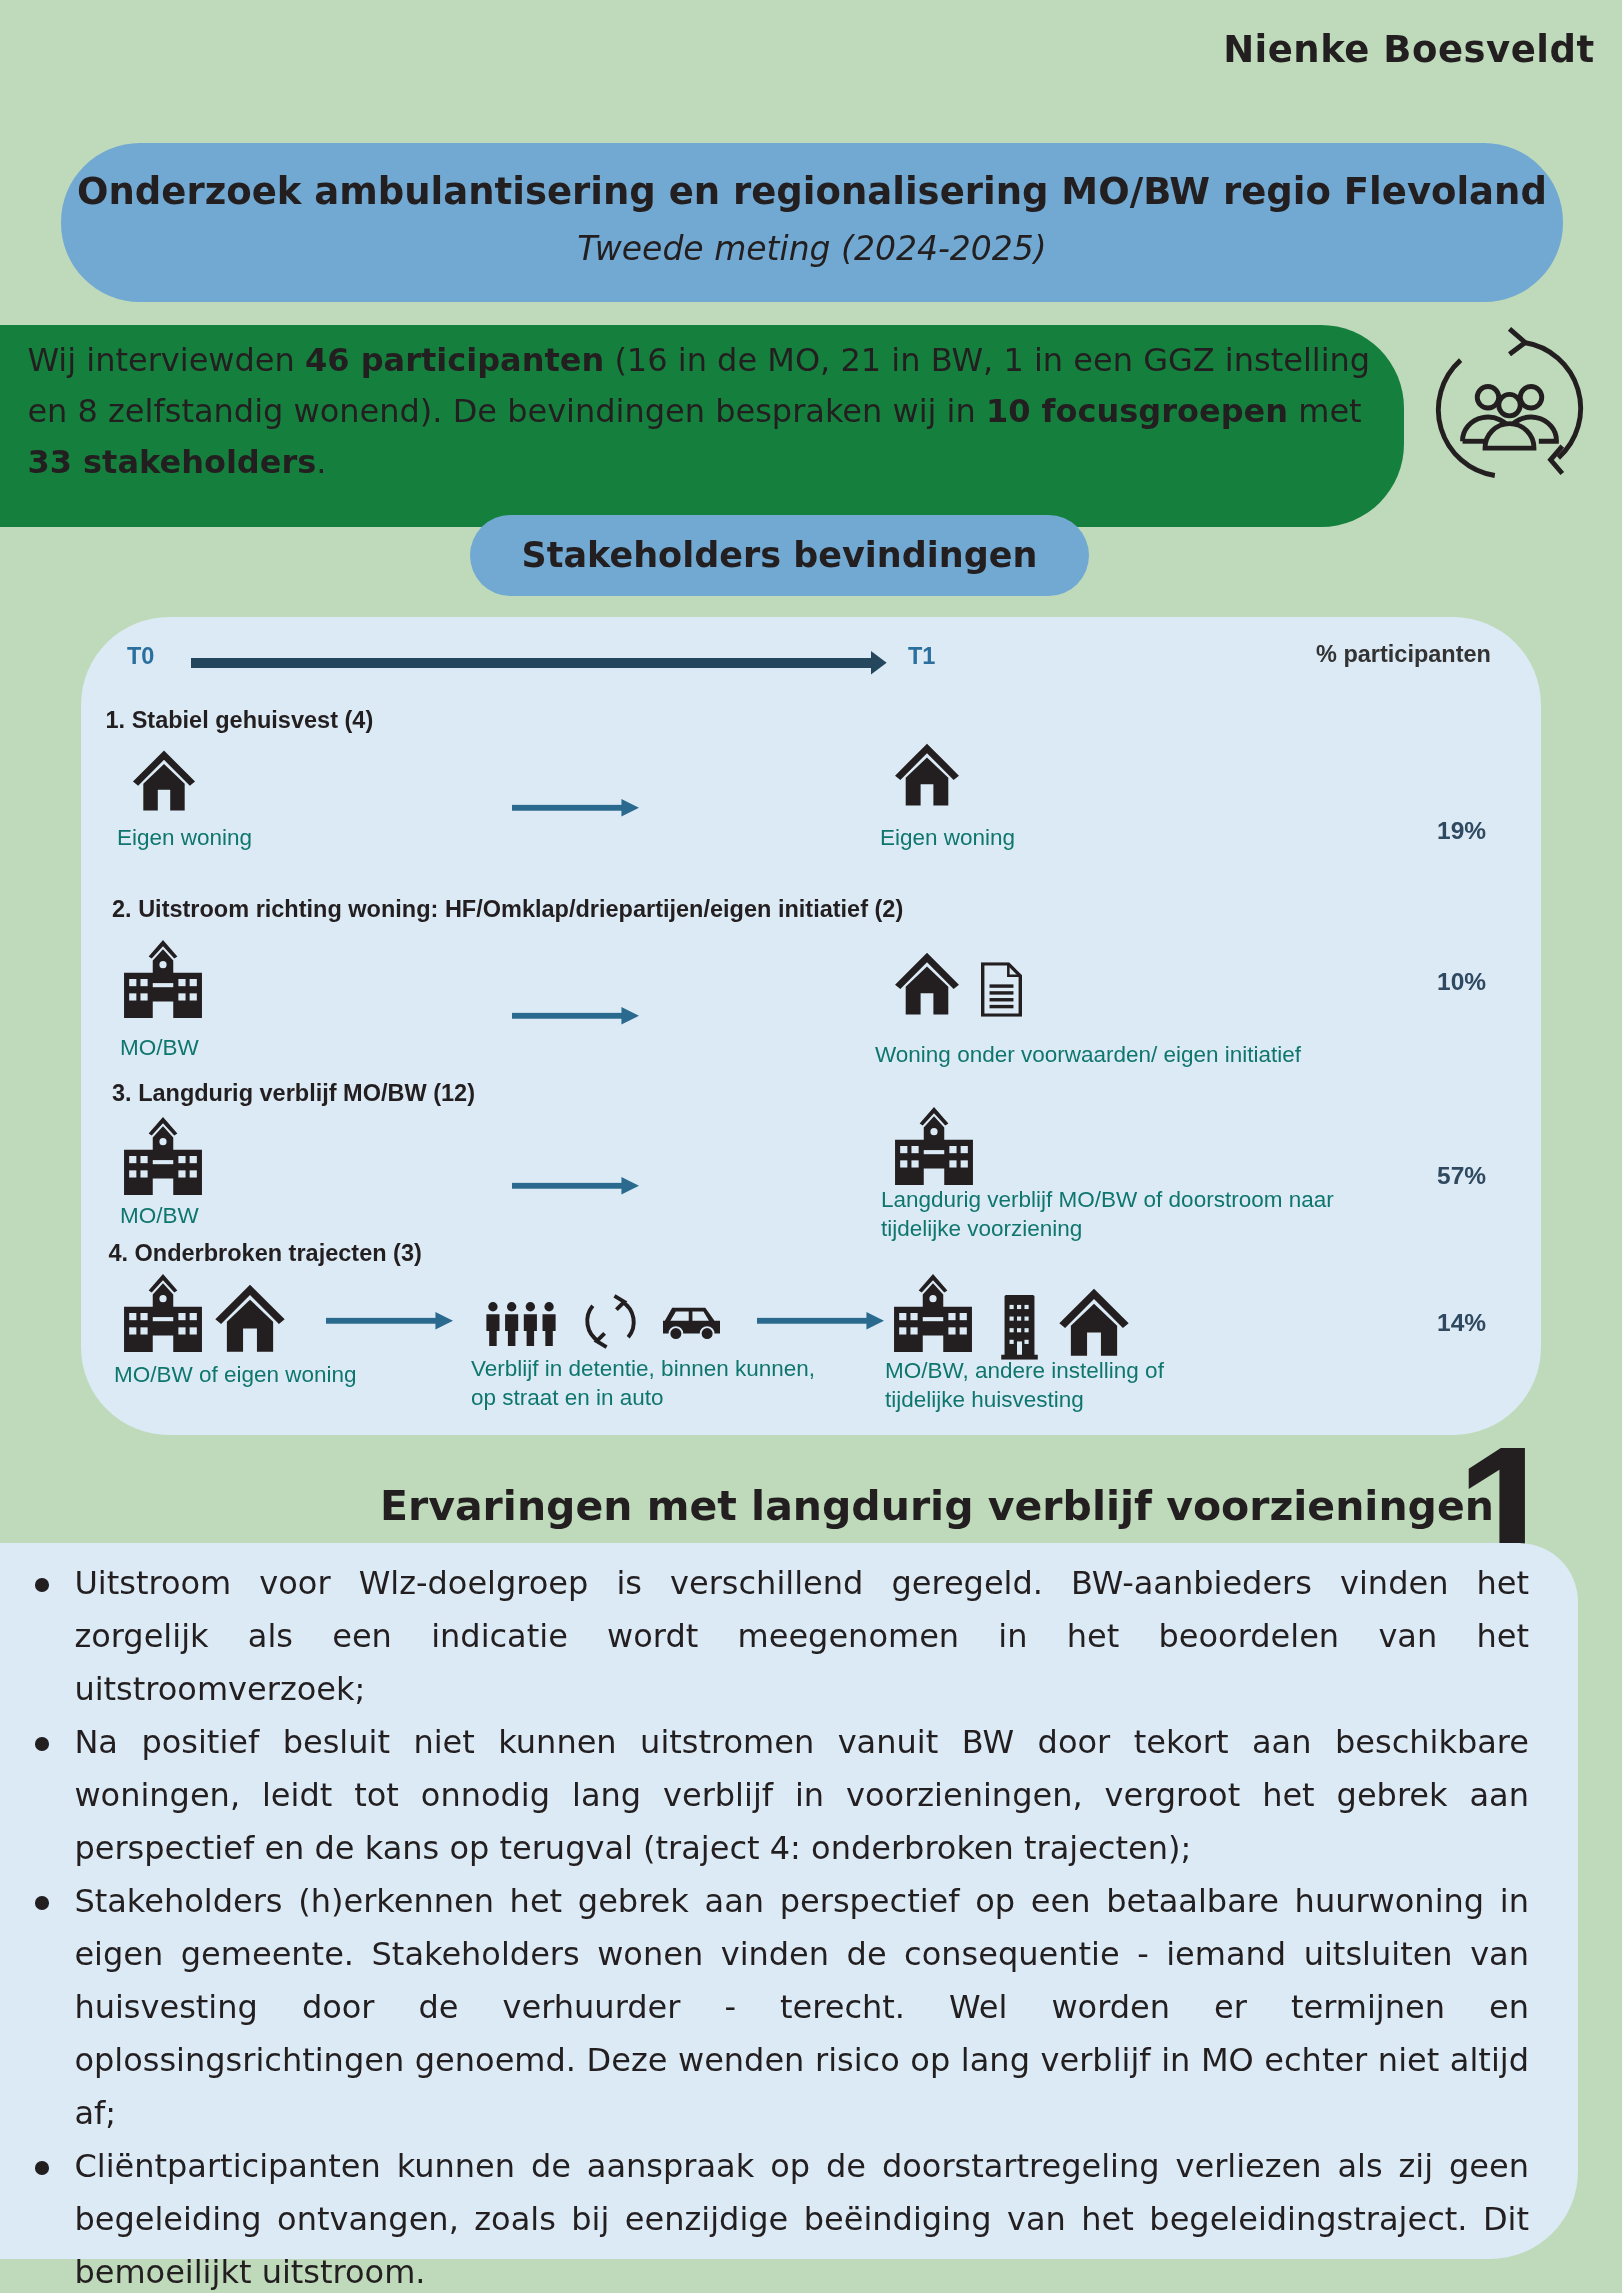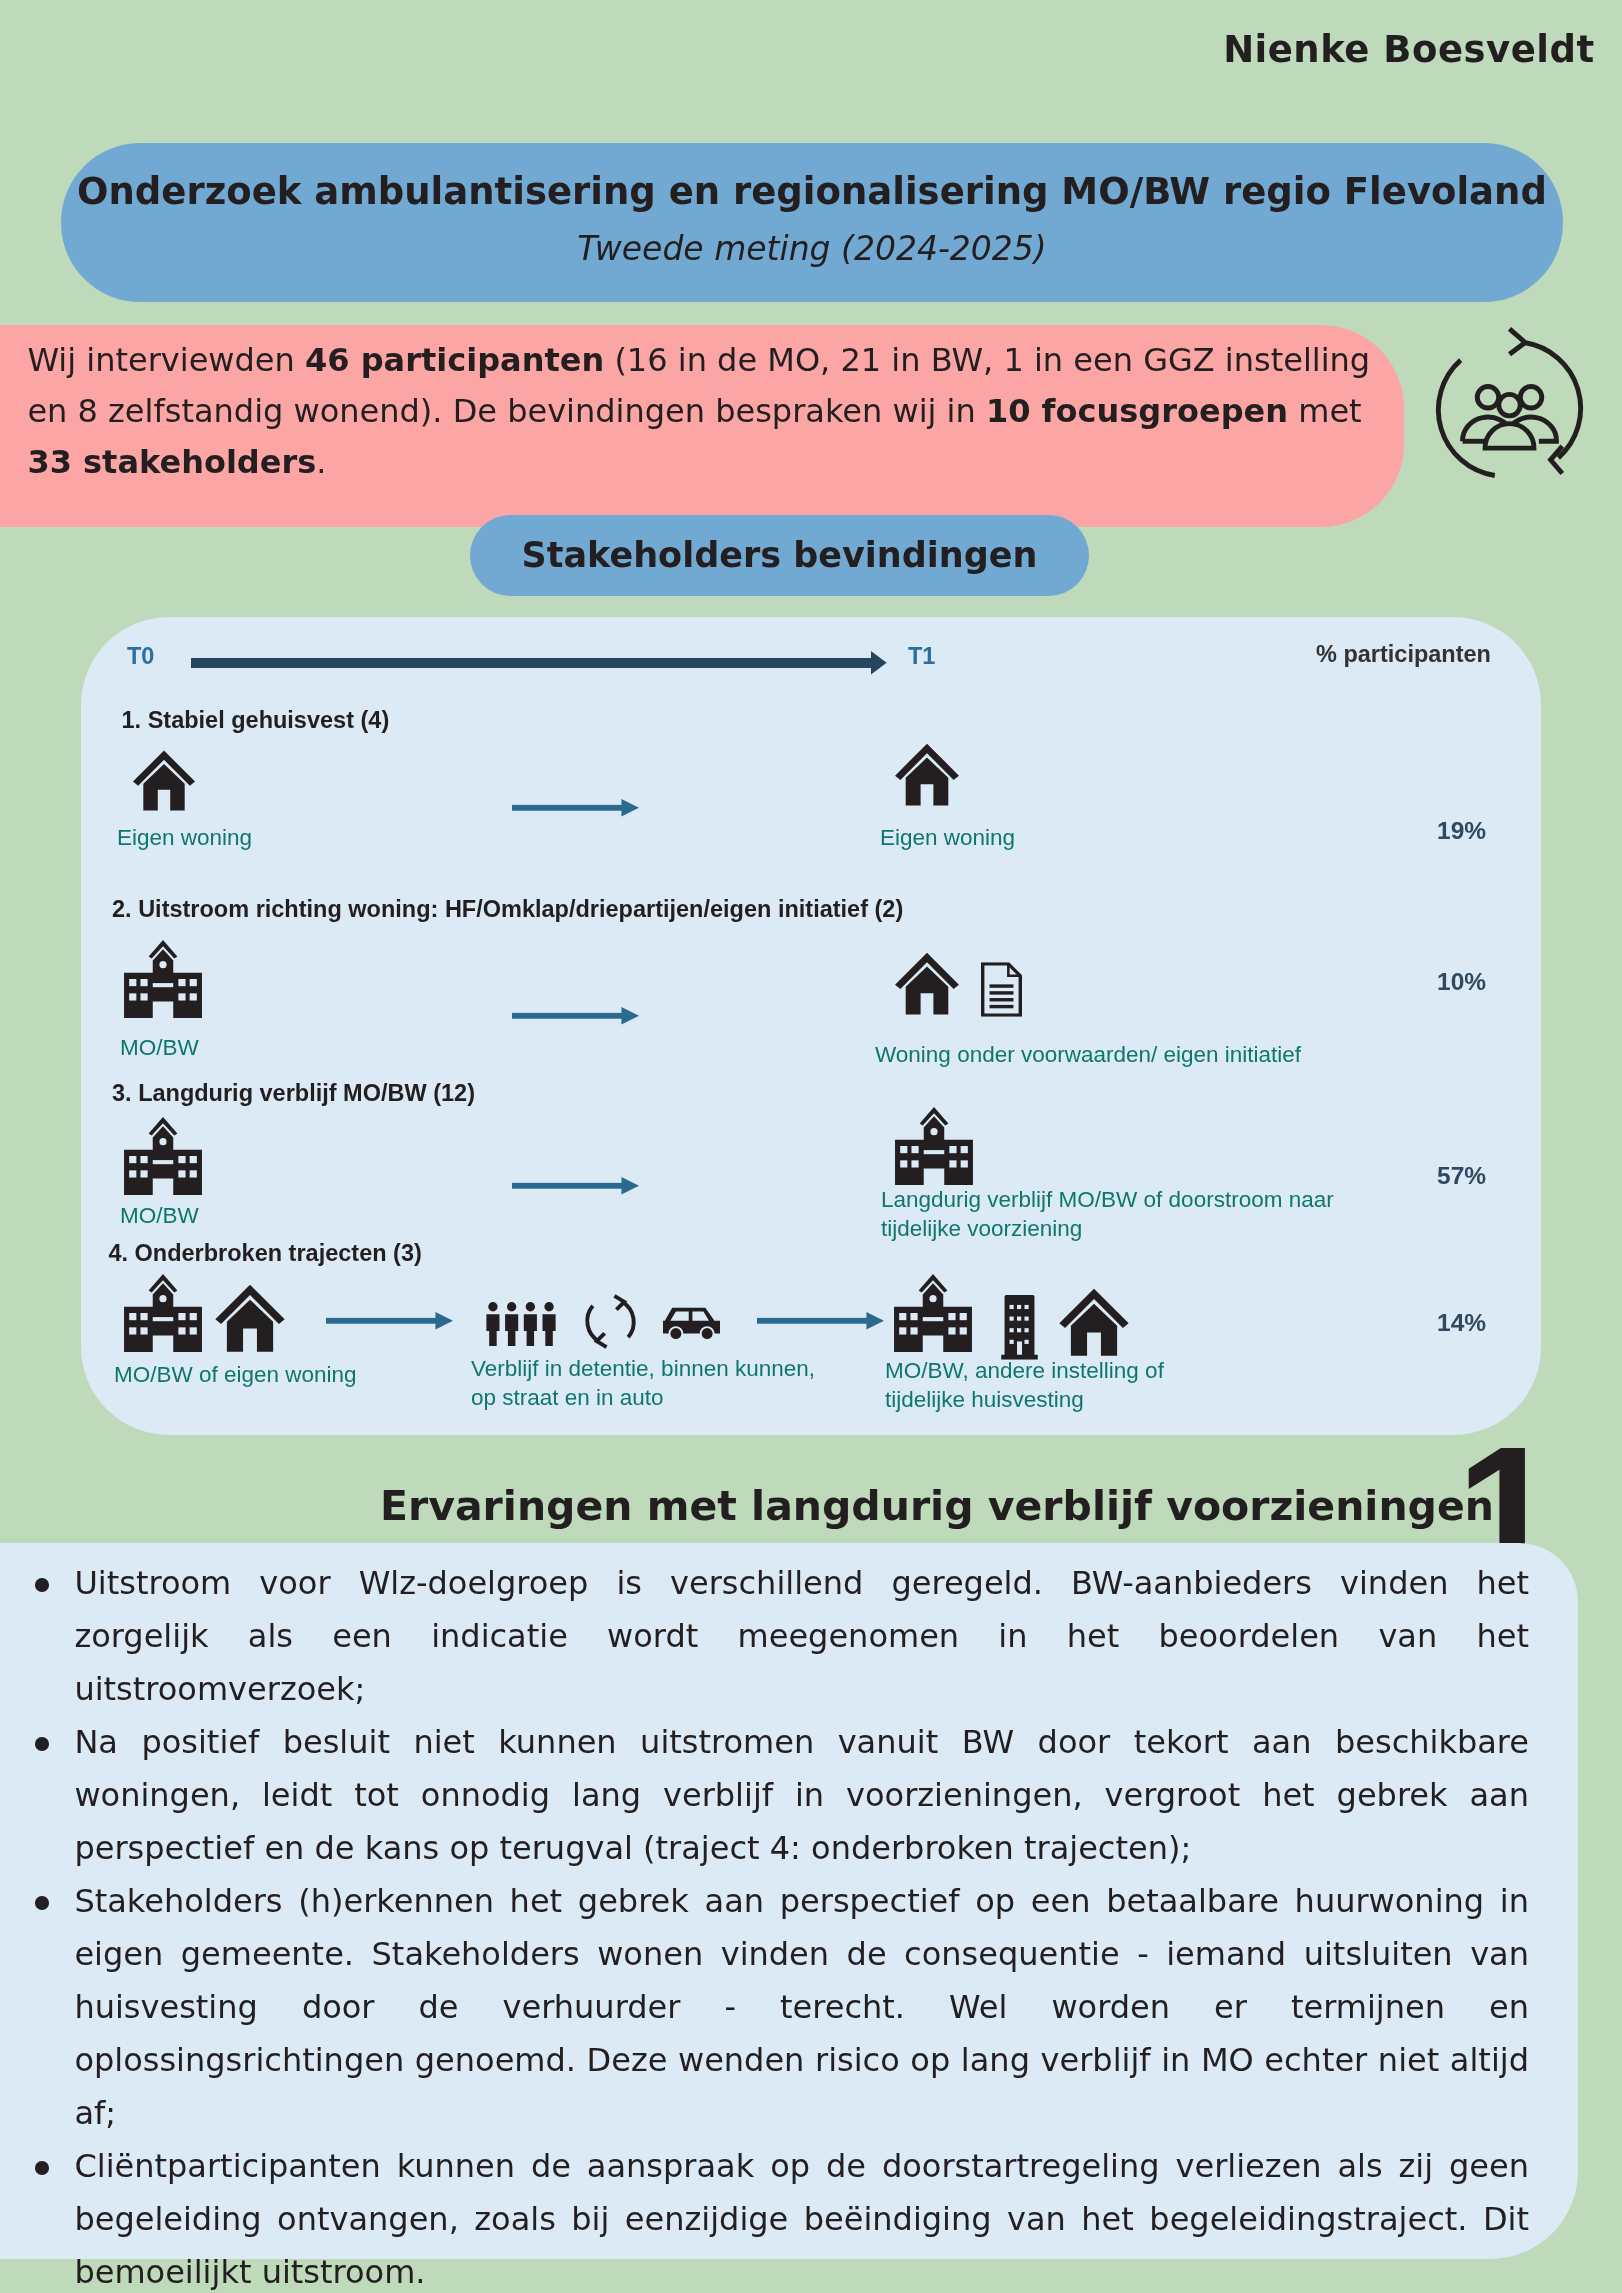--- a/index.html
+++ b/index.html
@@ -24,21 +24,21 @@
   .title-banner .t1 {
     position: absolute; left: 0; right: 0; top: 27.4px;
     font-weight: bold; font-size: 37px;
   }
   .title-banner .t2 {
     position: absolute; left: 0; right: 0; top: 86px;
     font-style: italic; font-size: 33px;
   }
   .intro {
     position: absolute; left: 0; top: 325px; width: 1404px; height: 202px;
-    background: #fca5a5; border-radius: 0 83px 83px 0;
+    background: #15803d; border-radius: 0 83px 83px 0;
     padding: 9.8px 27.4px;
     font-size: 32px; line-height: 51px;
   }
   .intro b { font-weight: bold; }
   .group-icon {
     position: absolute; left: 1431px; top: 321px; width: 157px; height: 176px;
   }
   .section-pill {
     position: absolute; left: 470px; top: 515px; width: 619px; height: 81px;
     background: #71a9d2; border-radius: 41px;
@@ -197,21 +197,21 @@
 <div class="diagram-card">
 
   <div class="dg-abs tlabel" style="left:46px; top:25.5px;">T0</div>
   <div class="timeline" style="left:110px; top:41px; width:686px;"></div>
   <svg class="dg-abs" style="left:790px; top:34px;" width="15.7" height="23.5" viewBox="0 0 16 24">
       <path d="M0 0 L16 12 L0 24 Z" fill="#25475e"></path>
     </svg>
   <div class="dg-abs tlabel" style="left:827px; top:25.5px;">T1</div>
   <div class="dg-abs pct-head" style="left:1235px; top:23.5px;">% participanten</div>
 
-  <div class="dg-abs row-head" style="left:24.5px; top:90px;margin-left:16px;">1. Stabiel gehuisvest (4)</div>
+  <div class="dg-abs row-head" style="left:24.5px; top:90px;">1. Stabiel gehuisvest (4)</div>
   <svg class="icon" style="left:46px; top:129px;" width="74" height="67" viewBox="0 0 76 68">
       <use href="#sym-house"></use>
     </svg>
   <div class="dg-abs cap" style="left:36px; top:206px;">Eigen woning</div>
   <svg class="arrow" style="left:431px; top:181px;" width="127" height="19.6" viewBox="0 0 130 20">
       <use href="#sym-arrow"></use>
     </svg>
   <svg class="icon" style="left:809px; top:122px;" width="74" height="69" viewBox="0 0 76 70">
       <use href="#sym-house"></use>
     </svg>

